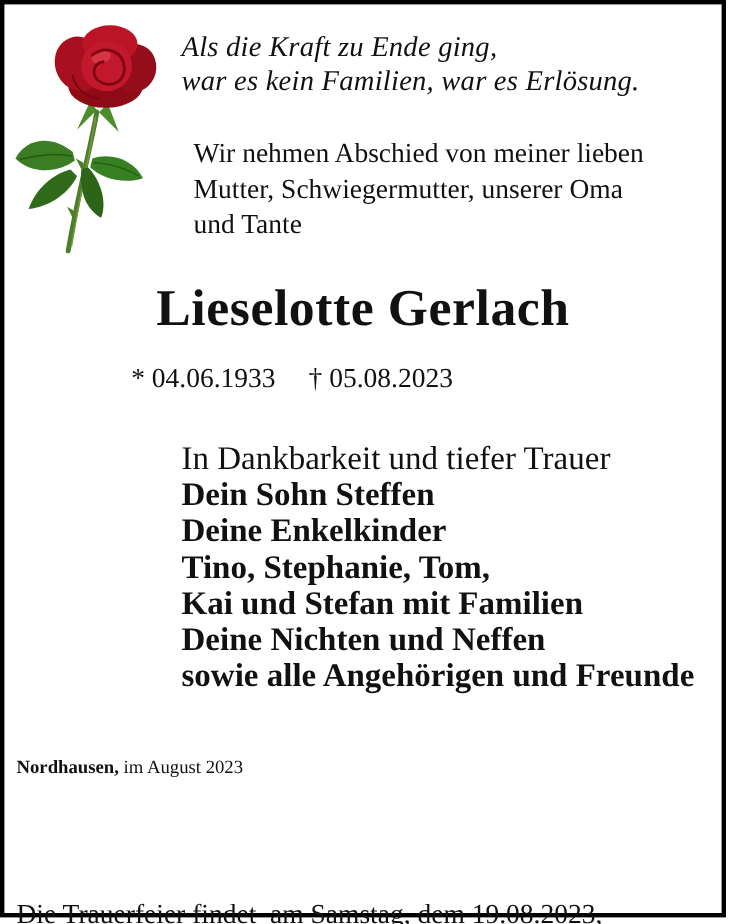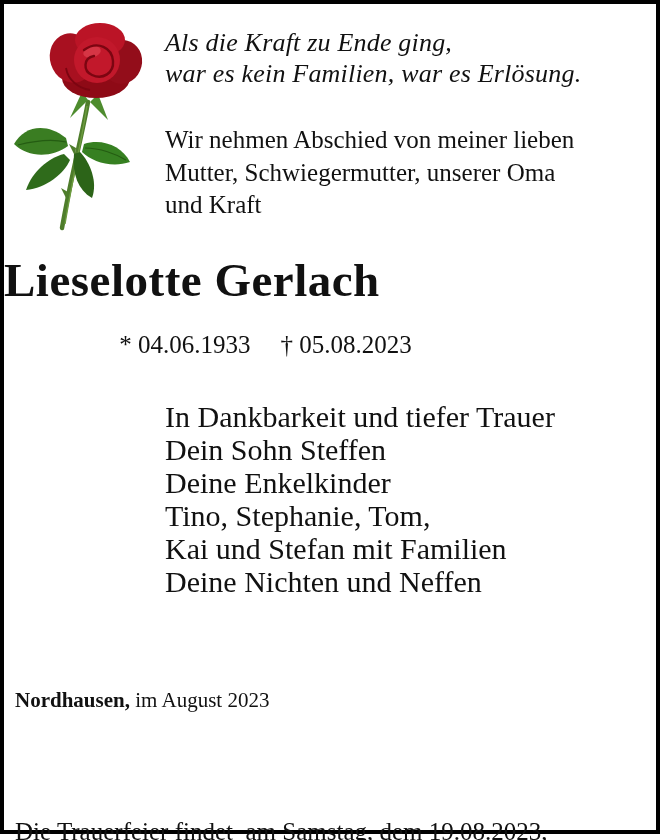--- a/index.html
+++ b/index.html
@@ -22,44 +22,44 @@
     position:absolute;left:8px;top:6px;
     width:150px;height:226px;
   }
   .quote{
     position:absolute;left:165px;top:27px;
     font-style:italic;
     font-size:26px;line-height:31px;
     letter-spacing:0.2px;
   }
   .intro{
-    position:absolute;left:165px;top:124px;
+    position:absolute;left:176px;top:124px;
     font-size:25px;line-height:32.5px;
   }
   .name{
     position:absolute;left:4px;top:254px;width:652px;
-    text-align:left;
+    text-align:center;
     font-weight:bold;
     font-size:47px;line-height:52px;
     letter-spacing:0.5px;
   }
   .dates{
     position:absolute;left:4px;top:331px;width:523px;
     text-align:center;
     font-size:25px;
   }
   .dates .death{margin-left:30px;}
   .trauer{
     position:absolute;left:165px;top:400px;
     font-size:30px;line-height:33px;
   }
-  .trauer .bold{font-weight:normal;}
+  .trauer .bold{font-weight:bold;}
   .place-line{
     position:absolute;left:15px;top:688px;
-    font-size:21px;
+    font-size:17px;
     font-family:Liberation Serif, serif;
   }
   .place-line .place{font-weight:bold;}
   .funeral{
     position:absolute;left:15px;top:748px;
     font-size:25px;line-height:33.5px;
     white-space:pre;
   }
 </style>
 </head>
@@ -96,36 +96,37 @@
 </svg>
 
 <div class="quote">
   <div>Als die Kraft zu Ende ging,</div>
   <div>war es kein Familien, war es Erlösung.</div>
 </div>
 
 <div class="intro">
   <div>Wir nehmen Abschied von meiner lieben</div>
   <div>Mutter, Schwiegermutter, unserer Oma</div>
-  <div>und Kraft</div>
+  <div>und Tante</div>
 </div>
 
 <div class="name">Lieselotte Gerlach</div>
 
 <div class="dates">
   <span class="birth">* 04.06.1933</span><span class="death">† 05.08.2023</span>
 </div>
 
 <div class="trauer">
   <div>In Dankbarkeit und tiefer Trauer</div>
   <div class="bold">Dein Sohn Steffen</div>
   <div class="bold">Deine Enkelkinder</div>
   <div class="bold">Tino, Stephanie, Tom,</div>
   <div class="bold">Kai und Stefan mit Familien</div>
   <div class="bold">Deine Nichten und Neffen</div>
+  <div class="bold">sowie alle Angehörigen und Freunde</div>
 </div>
 
 <div class="place-line">
   <span class="place">Nordhausen,</span><span> im August 2023</span>
 </div>
 
 <div class="funeral">
   <div>Die Trauerfeier findet  am Samstag, dem 19.08.2023,</div>
   
 </div>

